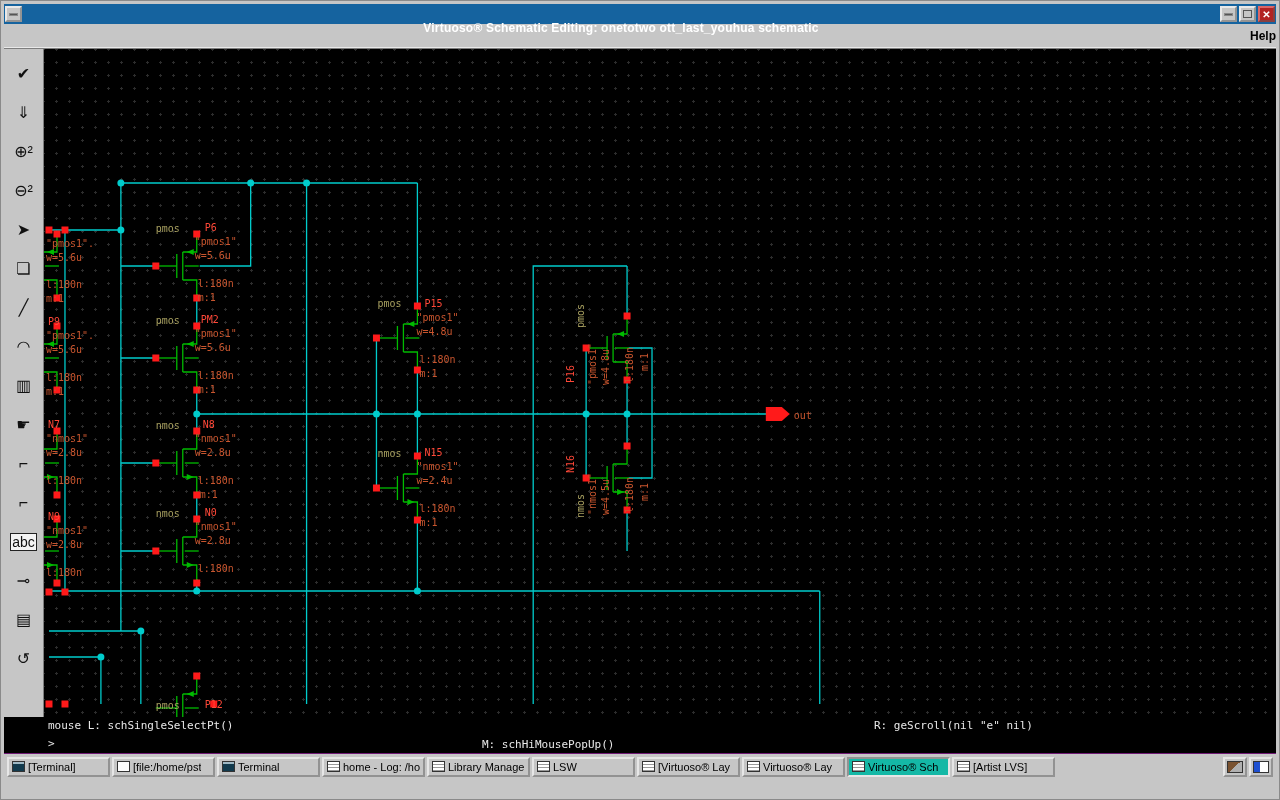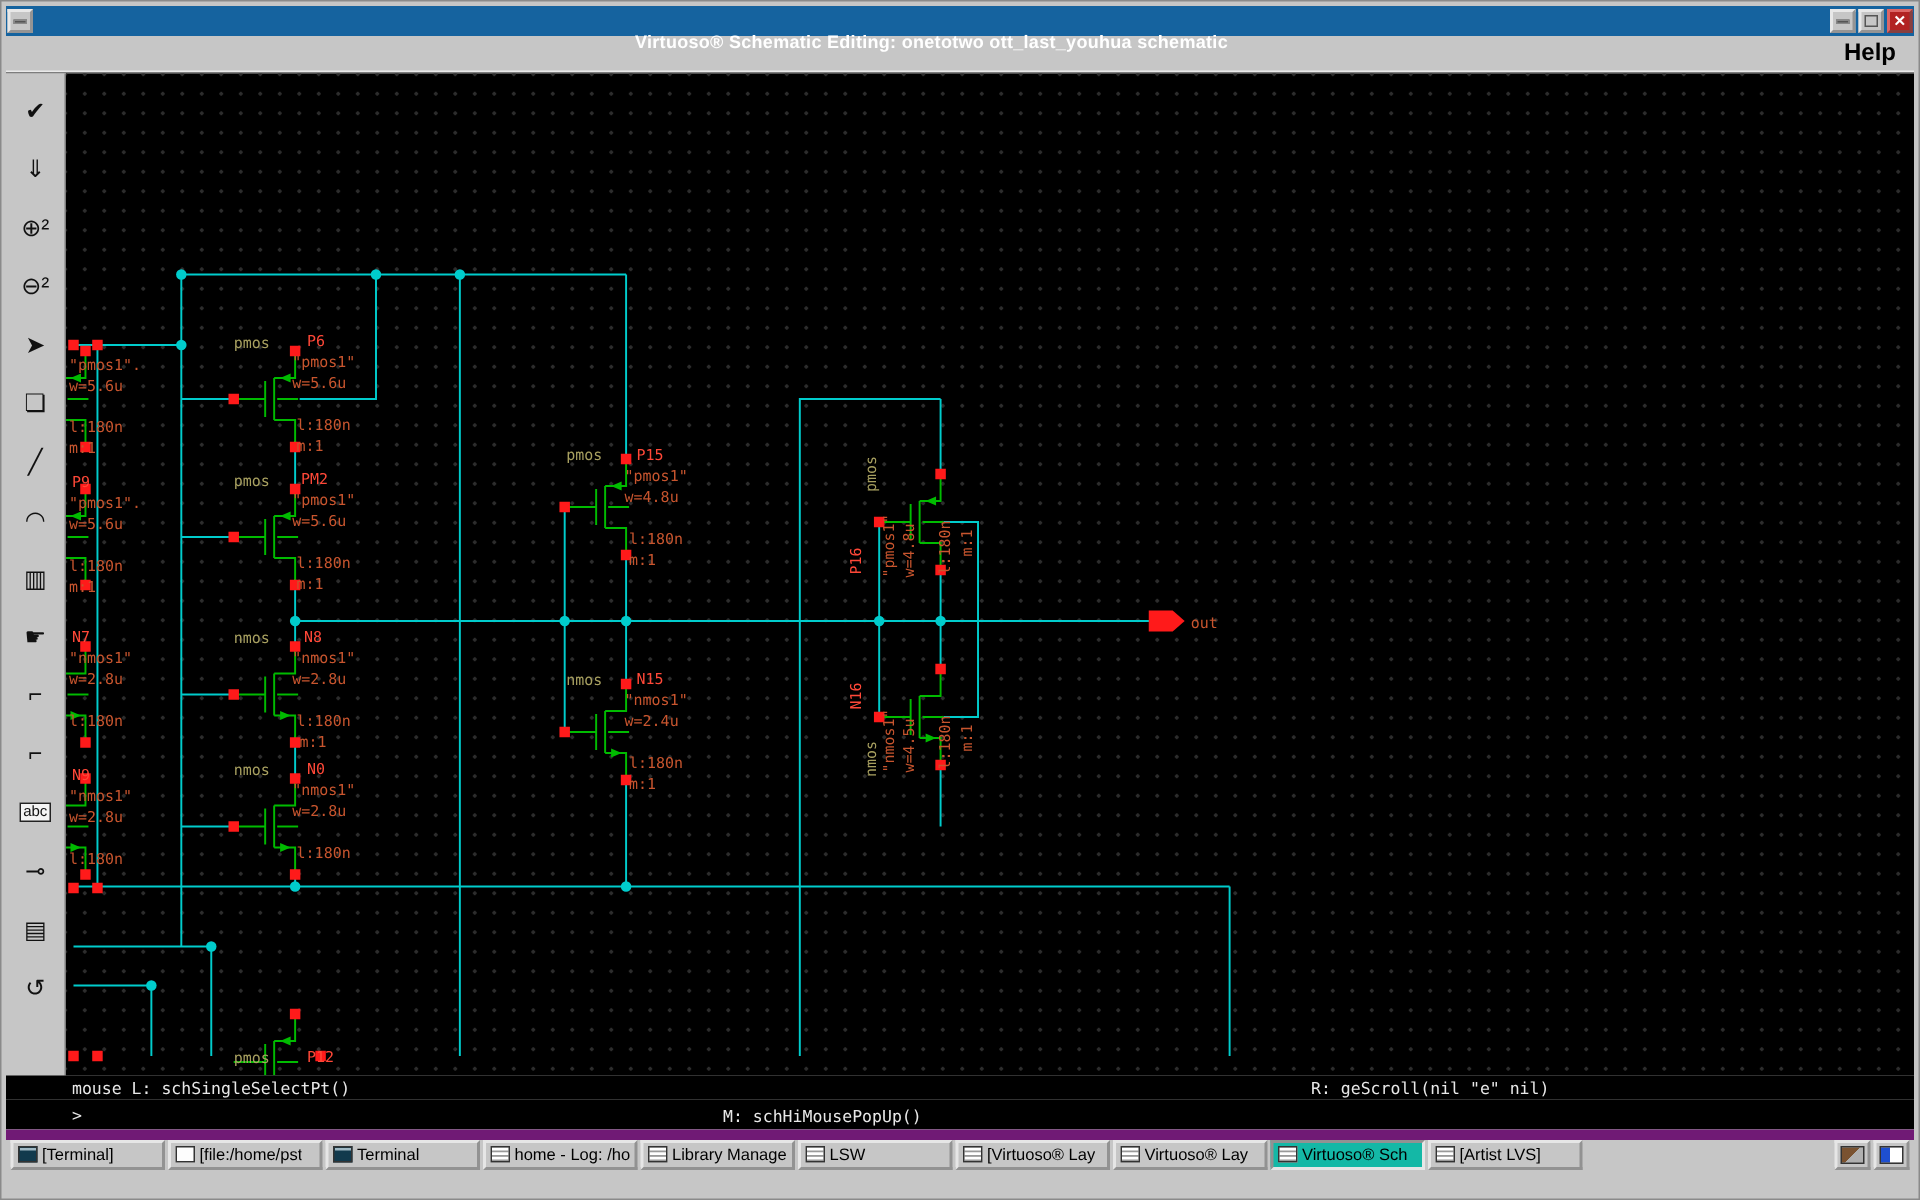--- a/index.html
+++ b/index.html
@@ -19,46 +19,46 @@
   
   .cmdrow { height:19px; position:relative; font-size:12px; color:#000; flex:none;
             border-bottom:1px solid #9a9a9a; }
   .cmdrow .cmd { position:absolute; left:18px; top:3px; }
   .cmdrow .sel { position:absolute; left:130px; top:3px; }
   .cmdrow .ws  { position:absolute; right:8px; top:4px; font-weight:bold; font-size:13px; }
   
   .menurow { height:25px; display:flex; align-items:center; padding-left:8px; flex:none;
              border-bottom:1px solid #7d7d7d; box-shadow: inset 0 -1px 0 #e9e9e9; }
   .menu-item { font-size:12px; font-weight:bold; color:#000; margin-right:17px; cursor:default; }
-  .help { margin-left:auto; margin-right:12px; font-size:16px; font-weight:bold; }
+  .help { margin-left:auto; font-size:12px; font-weight:bold; }
   
   .mainrow { height:668px; display:flex; flex:none; }
   .sidetools { width:40px; background:#c6c6c6; border-right:1px solid #7d7d7d; display:flex;
                flex-direction:column; align-items:center; padding-top:5px; flex:none; }
   .tool-btn { width:34px; height:39px; display:flex; align-items:center; justify-content:center;
               font-size:16px; color:#111; cursor:default; }
-  .tool-btn.boxed { font-size:10px; }
+  .tool-btn.boxed { font-size:14px; }
   .tool-btn.boxed span { border:1px solid #222; padding:0 1px; background:#f4f4f4; }
   .canvas { flex:1; position:relative; background-color:#000;
             background-image: radial-gradient(circle, #2d2d2d 1.1px, transparent 1.3px);
             background-size:13px 13px; background-position:6px 7px; overflow:hidden; }
   .canvas svg { position:absolute; inset:0; width:100%; height:100%; }
   .sch-label { font-family:"DejaVu Sans Mono", monospace; font-size:10px; }
   .lbl-n { fill:#ff4838; }
   .lbl-p { fill:#c8552e; }
   .lbl-m { fill:#a8a060; }
   
   .statusrow { height:16px; background:#000000; position:relative; flex:none;
                font-family:"DejaVu Sans Mono", monospace; font-size:11px; color:#e8e8e8; }
   .statusrow span { position:absolute; top:2px; white-space:pre; }
   .st1 { left:44px; } .st2 { left:478px;margin-top:19px; } .st3 { left:870px; }
   .promptrow { height:20px; background:#000; flex:none; font-family:"DejaVu Sans Mono", monospace;
                font-size:11px; color:#e8e8e8; padding:4px 0 0 44px; }
   
-  .taskbar { height:26px; background:#c6c6c6; border-top:7px solid #701a75; display:flex;
+  .taskbar { height:26px; background:#c6c6c6; border-top:1px solid #701a75; display:flex;
              align-items:center; padding:0 3px; flex:none; }
   .tbtn { width:103px; height:20px; flex:none; display:flex; align-items:center; padding:0 3px;
           margin-right:2px; background:#c6c6c6; border:2px outset #e6e6e6; font-size:11px;
           white-space:nowrap; overflow:hidden; cursor:default; }
   .tbtn.active { border-style:inset; background:#14b8a6; }
   .tlabel { overflow:hidden; white-space:nowrap; }
   .ico { width:13px; height:11px; margin-right:3px; flex:none; border:1px solid #333; background:#fff; }
   .ico.terminal { background:#123a4d; box-shadow: inset 0 2px 0 #9fb8c4; }
   .ico.file { background:#fdfdfd; }
   .ico.doc { background:#fff; background-image:linear-gradient(#999 1px, transparent 1px);

